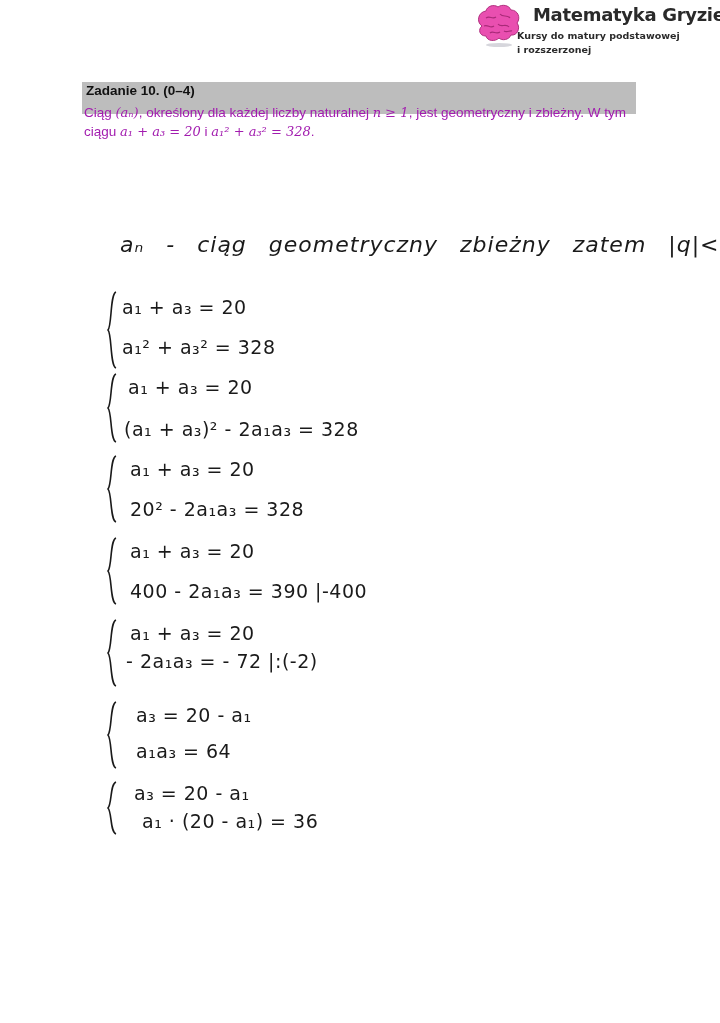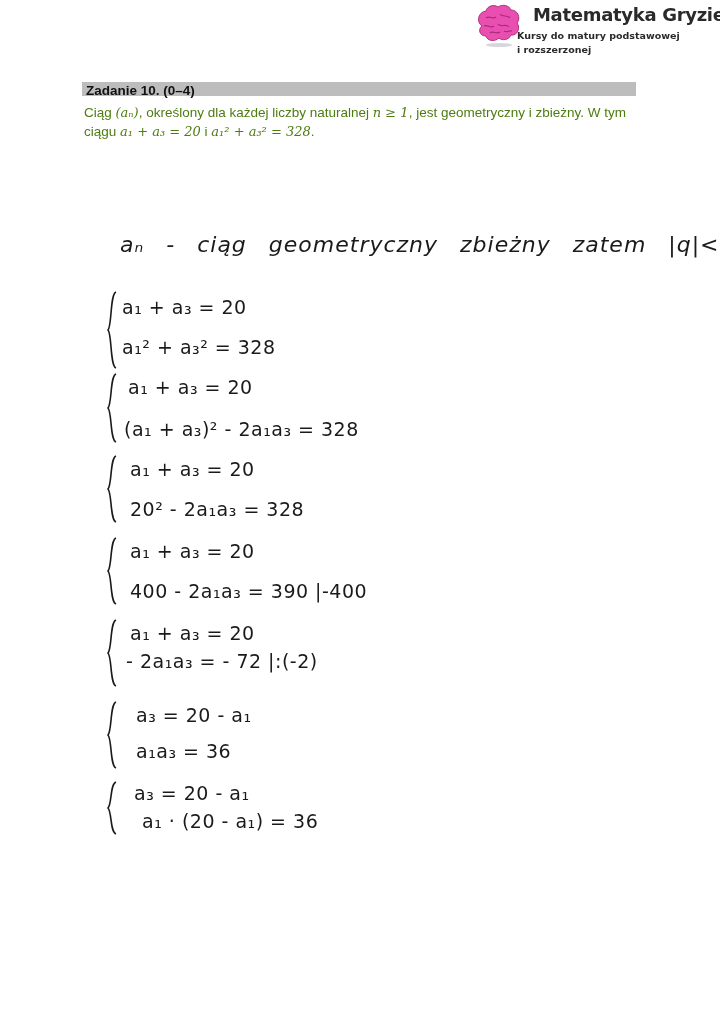--- a/index.html
+++ b/index.html
@@ -4,24 +4,24 @@
   <style>
     html, body { margin: 0; padding: 0; background: #ffffff; }
     body { width: 720px; height: 1023px; position: relative; overflow: hidden; font-family: "Liberation Sans", sans-serif; color: #111; }
 
     .logo { position: absolute; left: 474px; top: 2px; width: 246px; height: 56px; }
     .brain { position: absolute; left: 2px; top: 2px; width: 44px; height: 40px; }
     .brain-shadow { position: absolute; left: 12px; top: 41px; width: 26px; height: 4px; border-radius: 50%; background: #d6d6dc; }
     .logo-title { position: absolute; left: 59px; top: 2px; font-family: "DejaVu Sans", sans-serif; font-weight: bold; font-size: 18px; color: #2a2a2a; letter-spacing: -0.3px; white-space: nowrap; }
     .logo-sub { position: absolute; left: 43px; top: 27px; font-family: "DejaVu Sans", sans-serif; font-size: 9.5px; font-weight: bold; color: #2a2a2a; line-height: 14px; white-space: nowrap; }
 
-    .task-bar { position: absolute; left: 82px; top: 82px; width: 554px; height: 14px; background: #bdbdbd; }
+    .task-bar { position: absolute; left: 82px; top: 82px; width: 554px; height: 32px; background: #bdbdbd; }
     .task-title { position: absolute; left: 4px; top: 1px; font-weight: bold; font-size: 13.5px; color: #111; }
 
-    .task-text { position: absolute; left: 84px; top: 103px; width: 560px; font-size: 13.5px; line-height: 19px; color: #4d7c0f; }
+    .task-text { position: absolute; left: 84px; top: 103px; width: 560px; font-size: 13.5px; line-height: 19px; color: #a21caf; }
     .task-text .line { display: block; white-space: nowrap; }
     .math { font-family: "DejaVu Serif", serif; font-style: italic; font-size: 13px; }
 
     .hand { position: absolute; font-family: "DejaVu Sans", sans-serif; font-weight: 300; color: #1a1a1a; white-space: nowrap; letter-spacing: 1px; }
     .intro { left: 120px; top: 232px; font-size: 22px; word-spacing: 14px; font-style: italic; }
 
     .system { position: absolute; left: 106px; }
     .brace { position: absolute; left: 0; top: 0; width: 12px; }
     .eq { position: absolute; left: 16px; font-family: "DejaVu Sans", sans-serif; font-size: 19px; color: #1a1a1a; white-space: nowrap; letter-spacing: 0.5px; }
   </style>
@@ -94,21 +94,21 @@
     </svg>
   <div class="eq" style="top:4px;left:24px;">a₁ + a₃ = 20</div>
   <div class="eq" style="top:32px;left:20px;text-align:center;">- 2a₁a₃ = - 72  |:(-2)</div>
 </div>
 
 <div class="system" style="top:700px;">
   <svg class="brace" width="12" height="70" viewBox="0 0 12 70">
       <path d="M10 2 C4 4 6 31 2 35 C6 39 4 66 10 68" fill="none" stroke="#1a1a1a" stroke-width="1.6"></path>
     </svg>
   <div class="eq" style="top:4px;left:30px;">a₃ = 20 - a₁</div>
-  <div class="eq" style="top:40px;left:30px;">a₁a₃ = 36</div>
+  <div class="eq" style="top:40px;left:30px;">a₁a₃ = 64</div>
 </div>
 
 <div class="system" style="top:780px;">
   <svg class="brace" width="12" height="56" viewBox="0 0 12 56">
       <path d="M10 2 C4 4 6 24 2 28 C6 32 4 52 10 54" fill="none" stroke="#1a1a1a" stroke-width="1.6"></path>
     </svg>
   <div class="eq" style="top:2px;left:28px;">a₃ = 20 - a₁</div>
   <div class="eq" style="top:30px;left:36px;">a₁ · (20 - a₁) = 36</div>
 </div>
 

